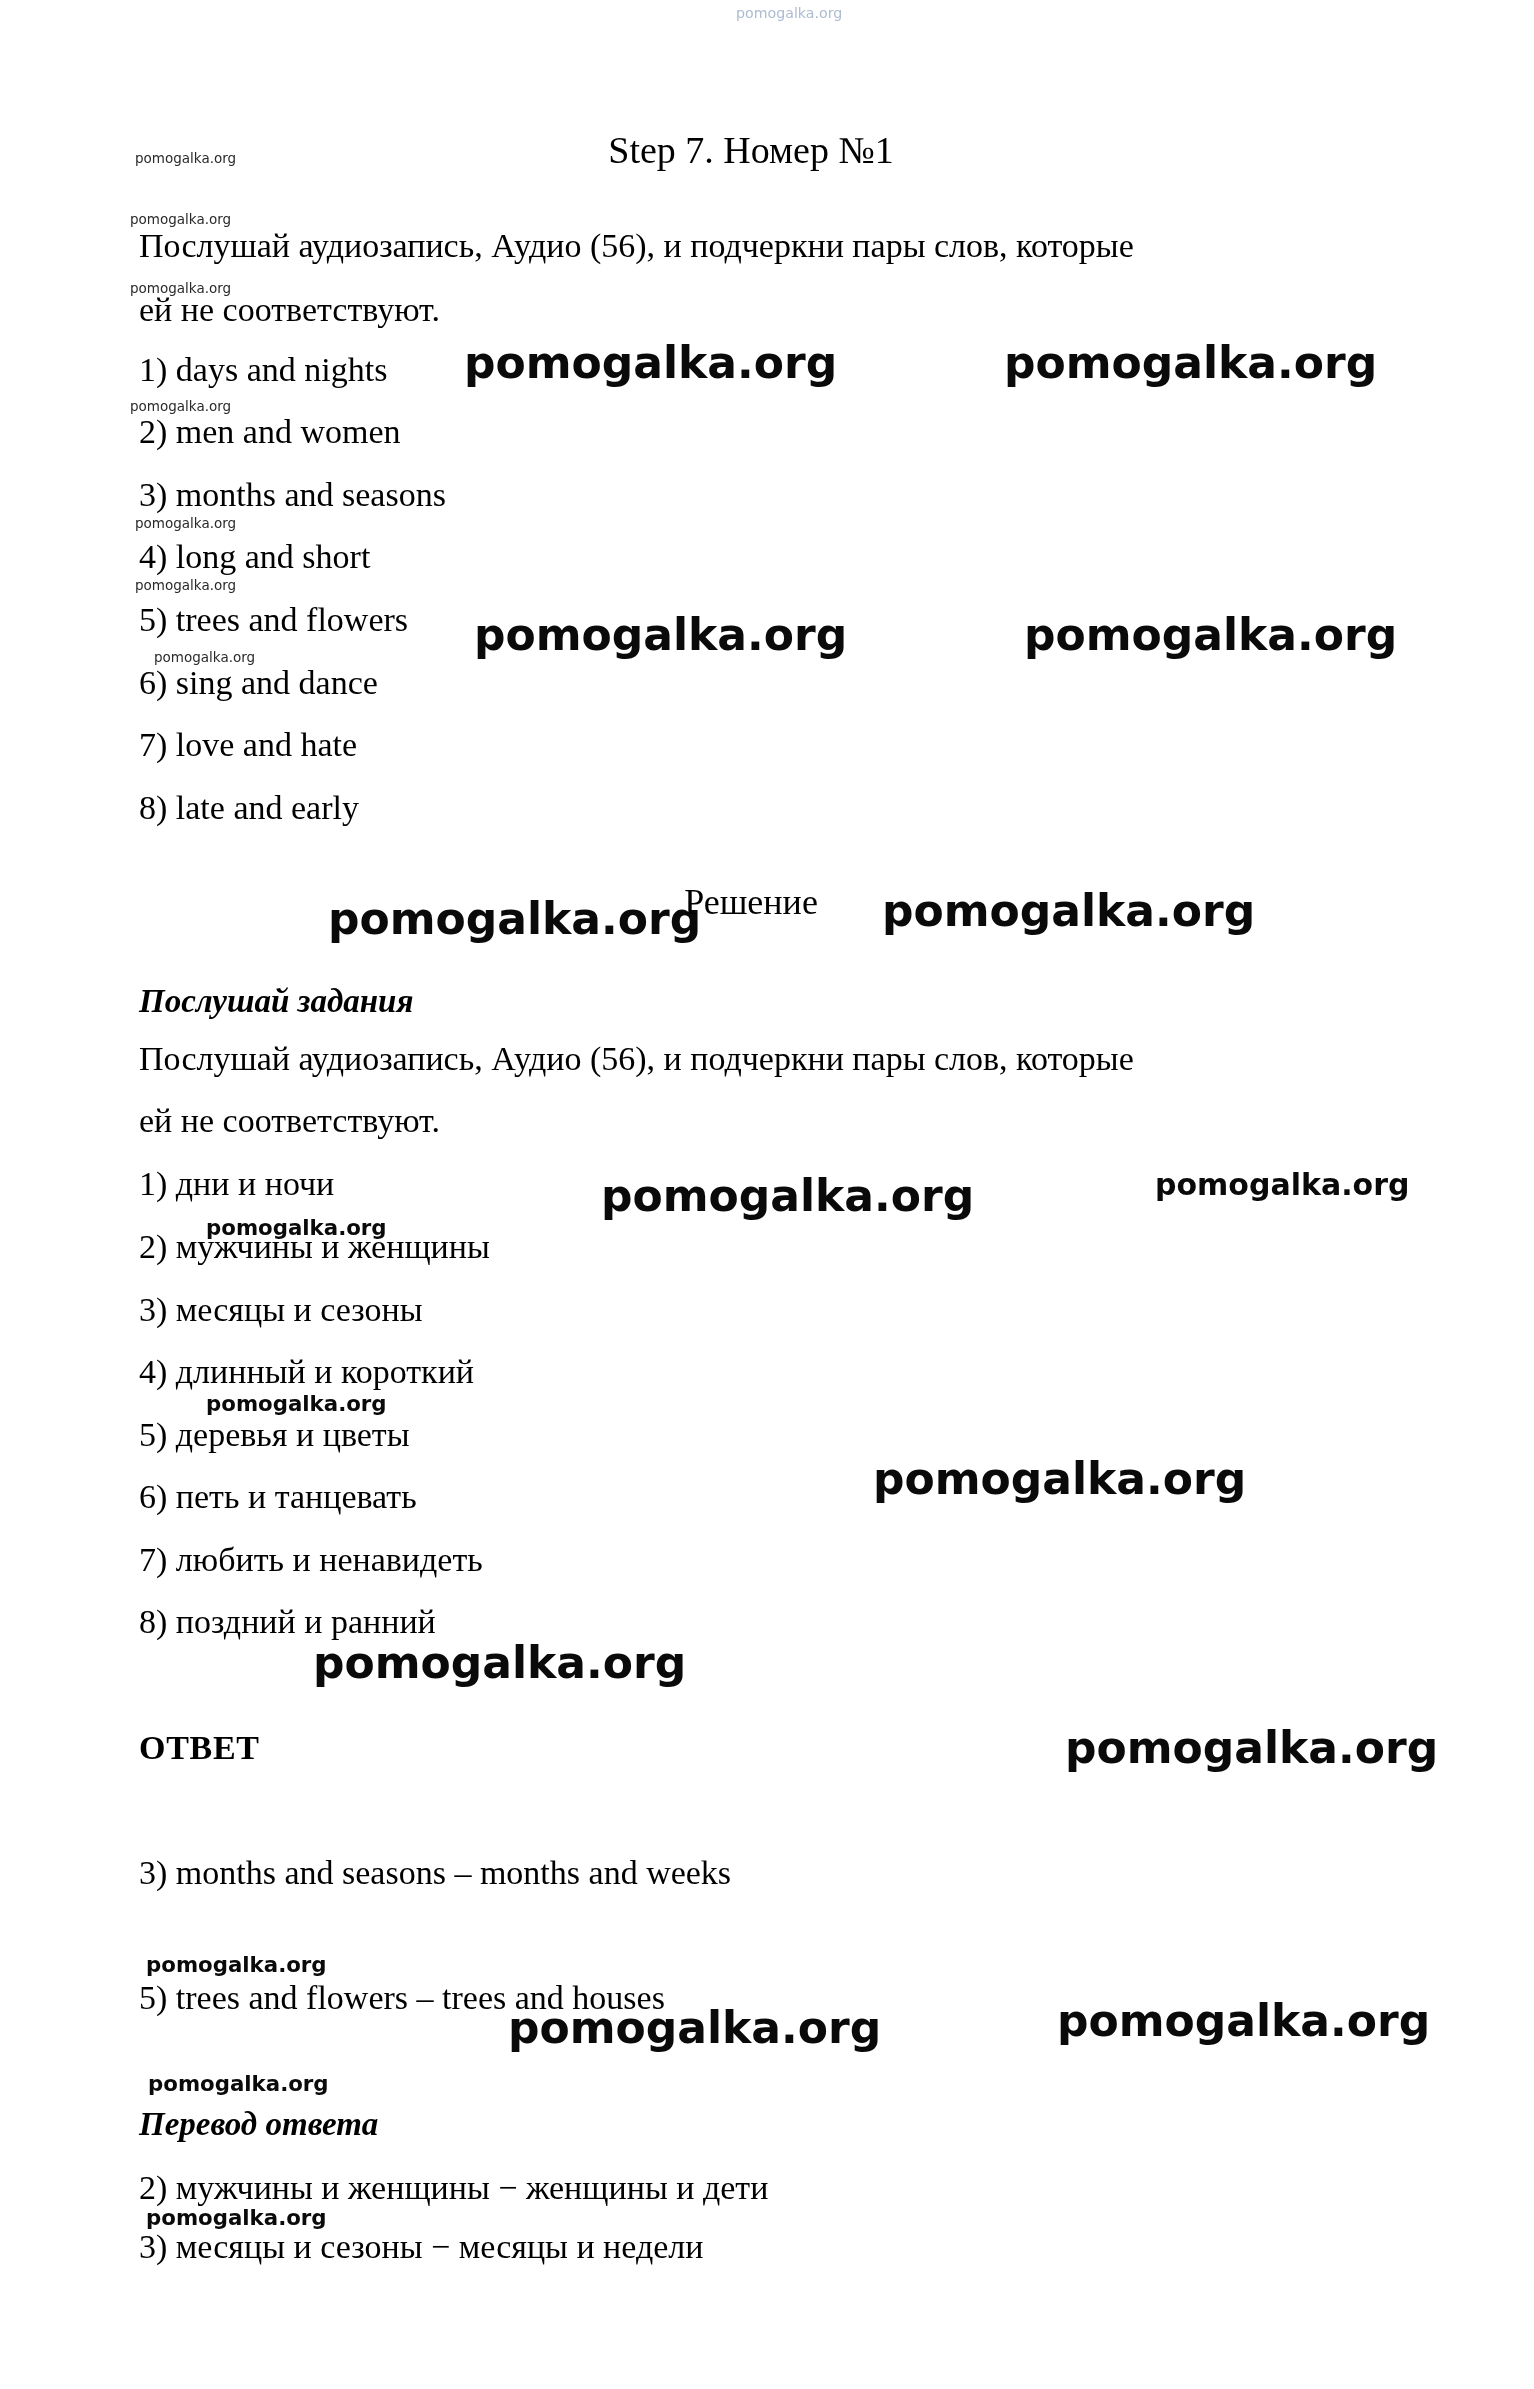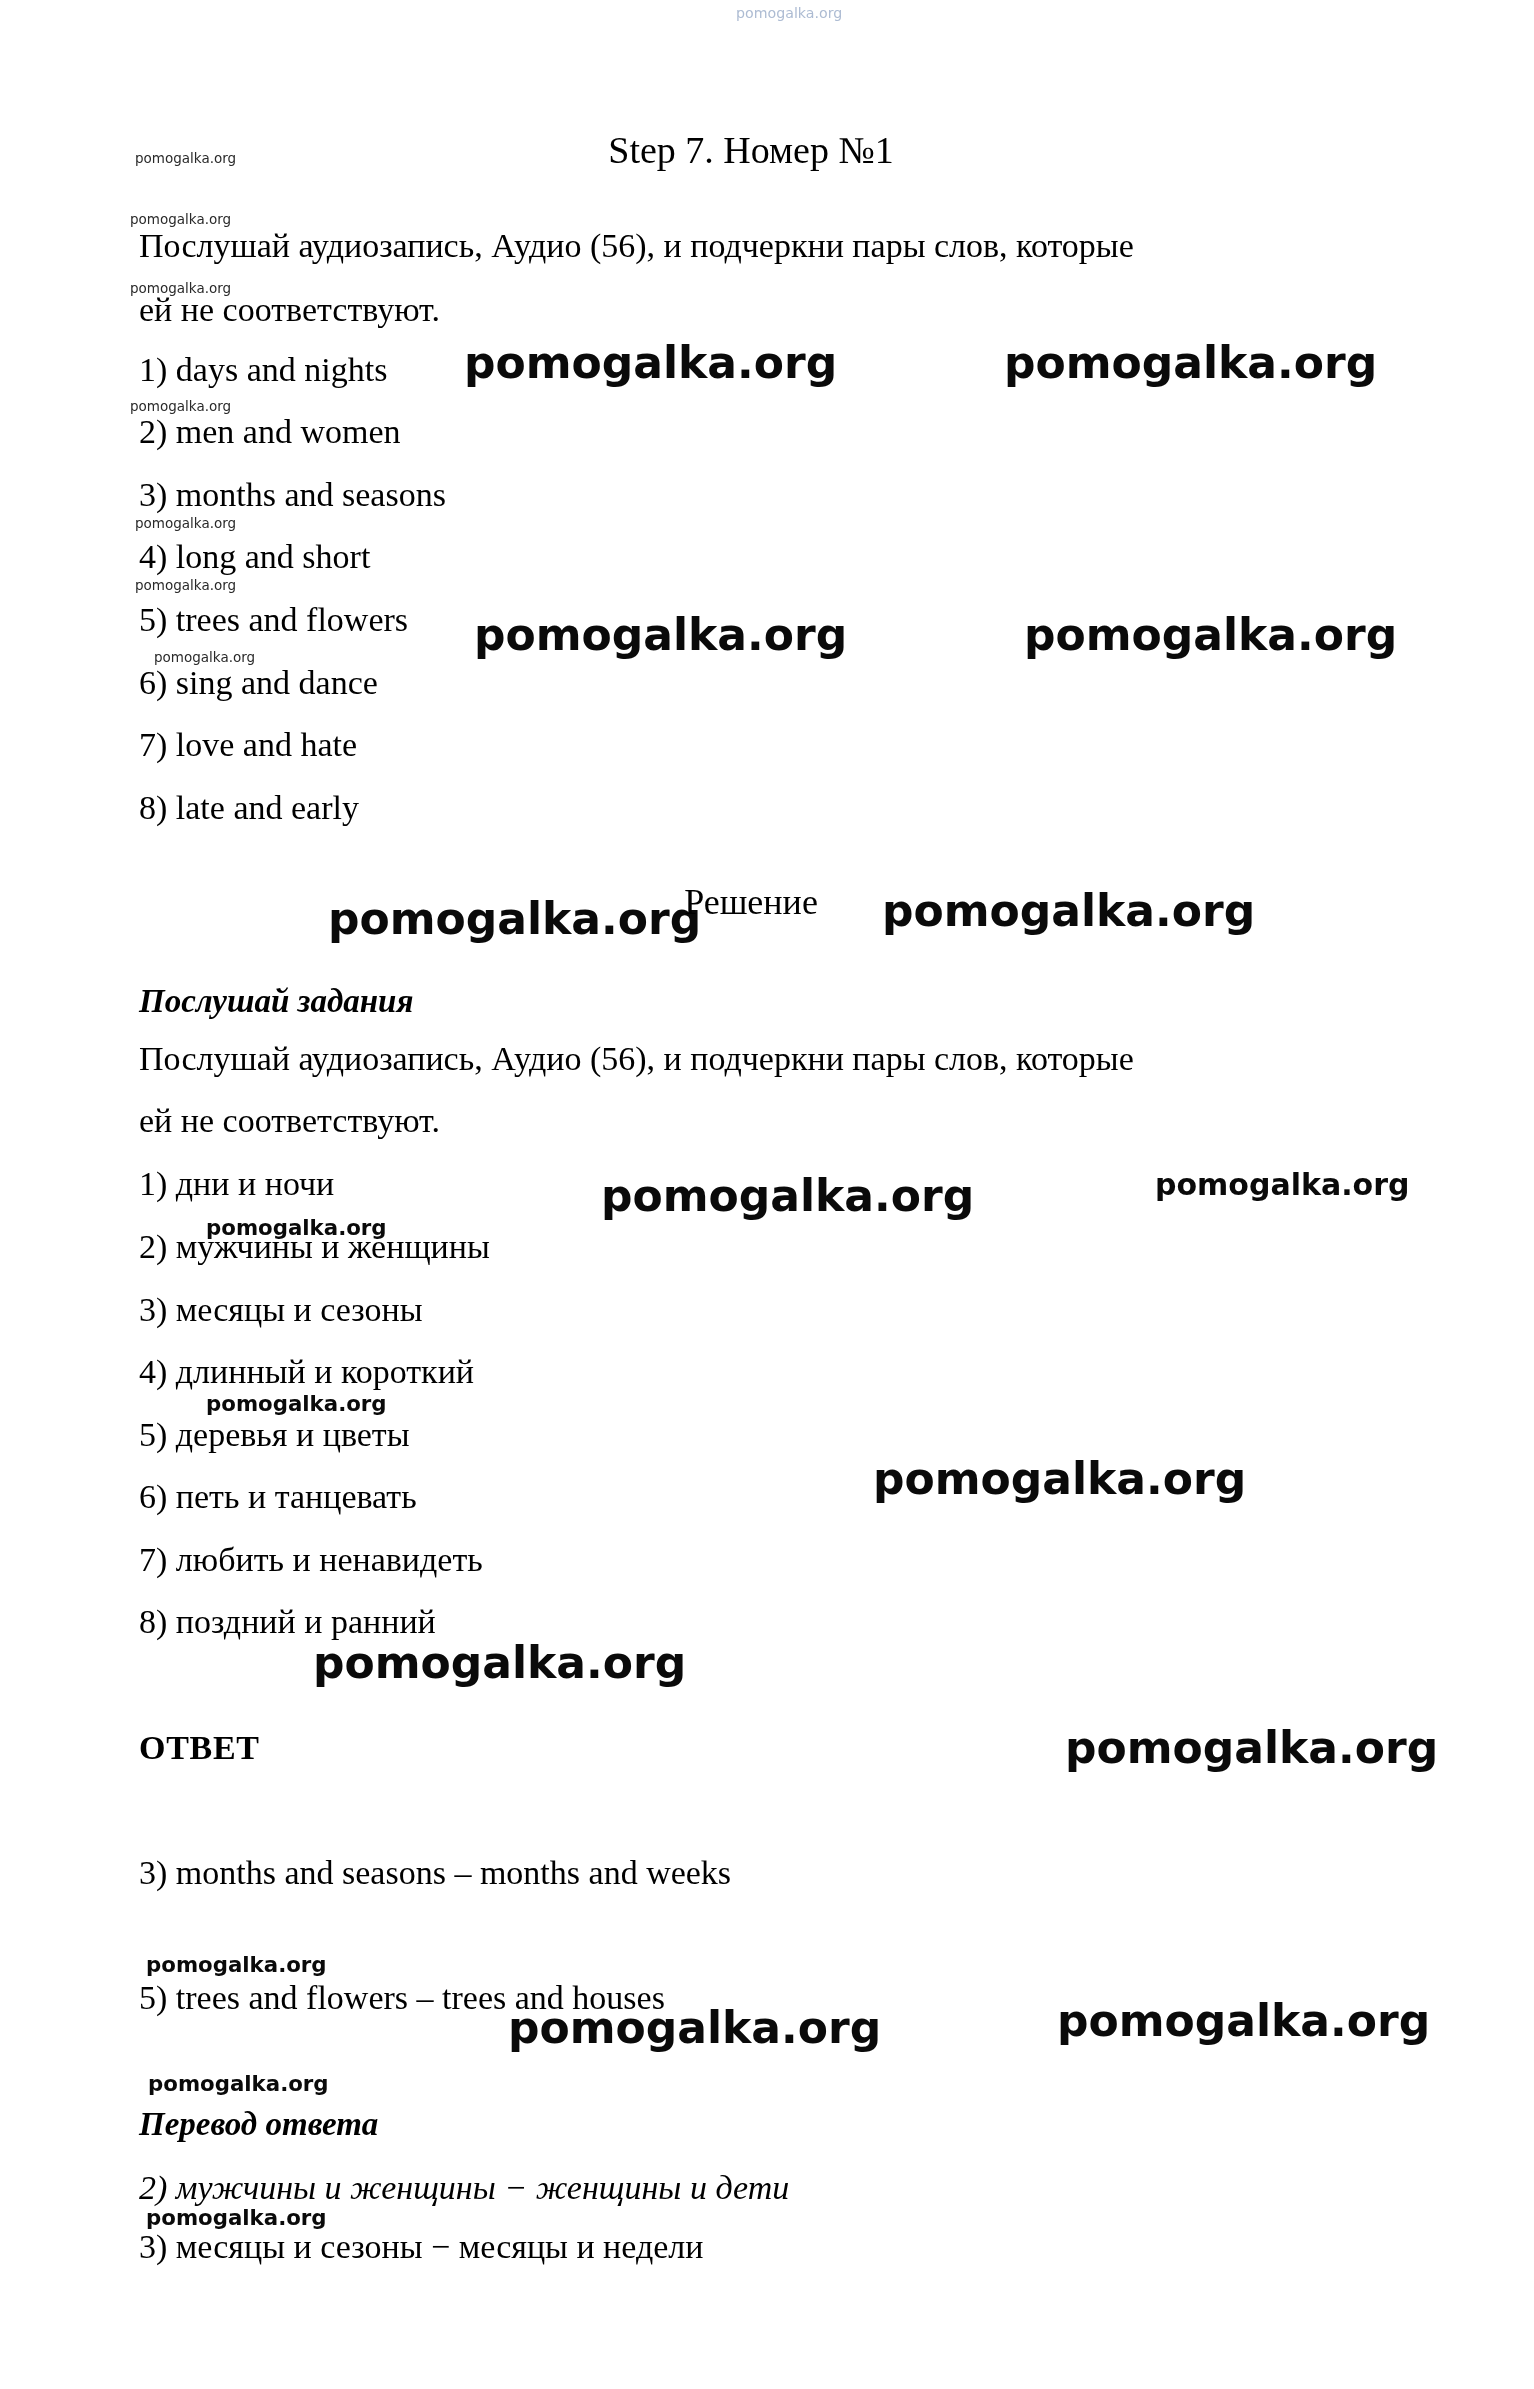--- a/index.html
+++ b/index.html
@@ -103,17 +103,17 @@
   <div class="line" style="top:1540px;">7) любить и ненавидеть</div>
   <div class="line" style="top:1602px;">8) поздний и ранний</div>
 
   <div class="line h-b" style="top:1728px;">ОТВЕТ</div>
 
   <div class="line" style="top:1853px;">3) months and seasons – months and weeks</div>
   <div class="line" style="top:1978px;">5) trees and flowers – trees and houses</div>
 
   <div class="line h-bi" style="top:2106px;">Перевод ответа</div>
 
-  <div class="line" style="top:2168px;font-style:italic;">2) мужчины и женщины − женщины и дети</div>
+  <div class="line" style="top:2168px;">2) мужчины и женщины − женщины и дети</div>
   <div class="line" style="top:2227px;">3) месяцы и сезоны − месяцы и недели</div>
 
 </div>
 
 
 </body></html>

